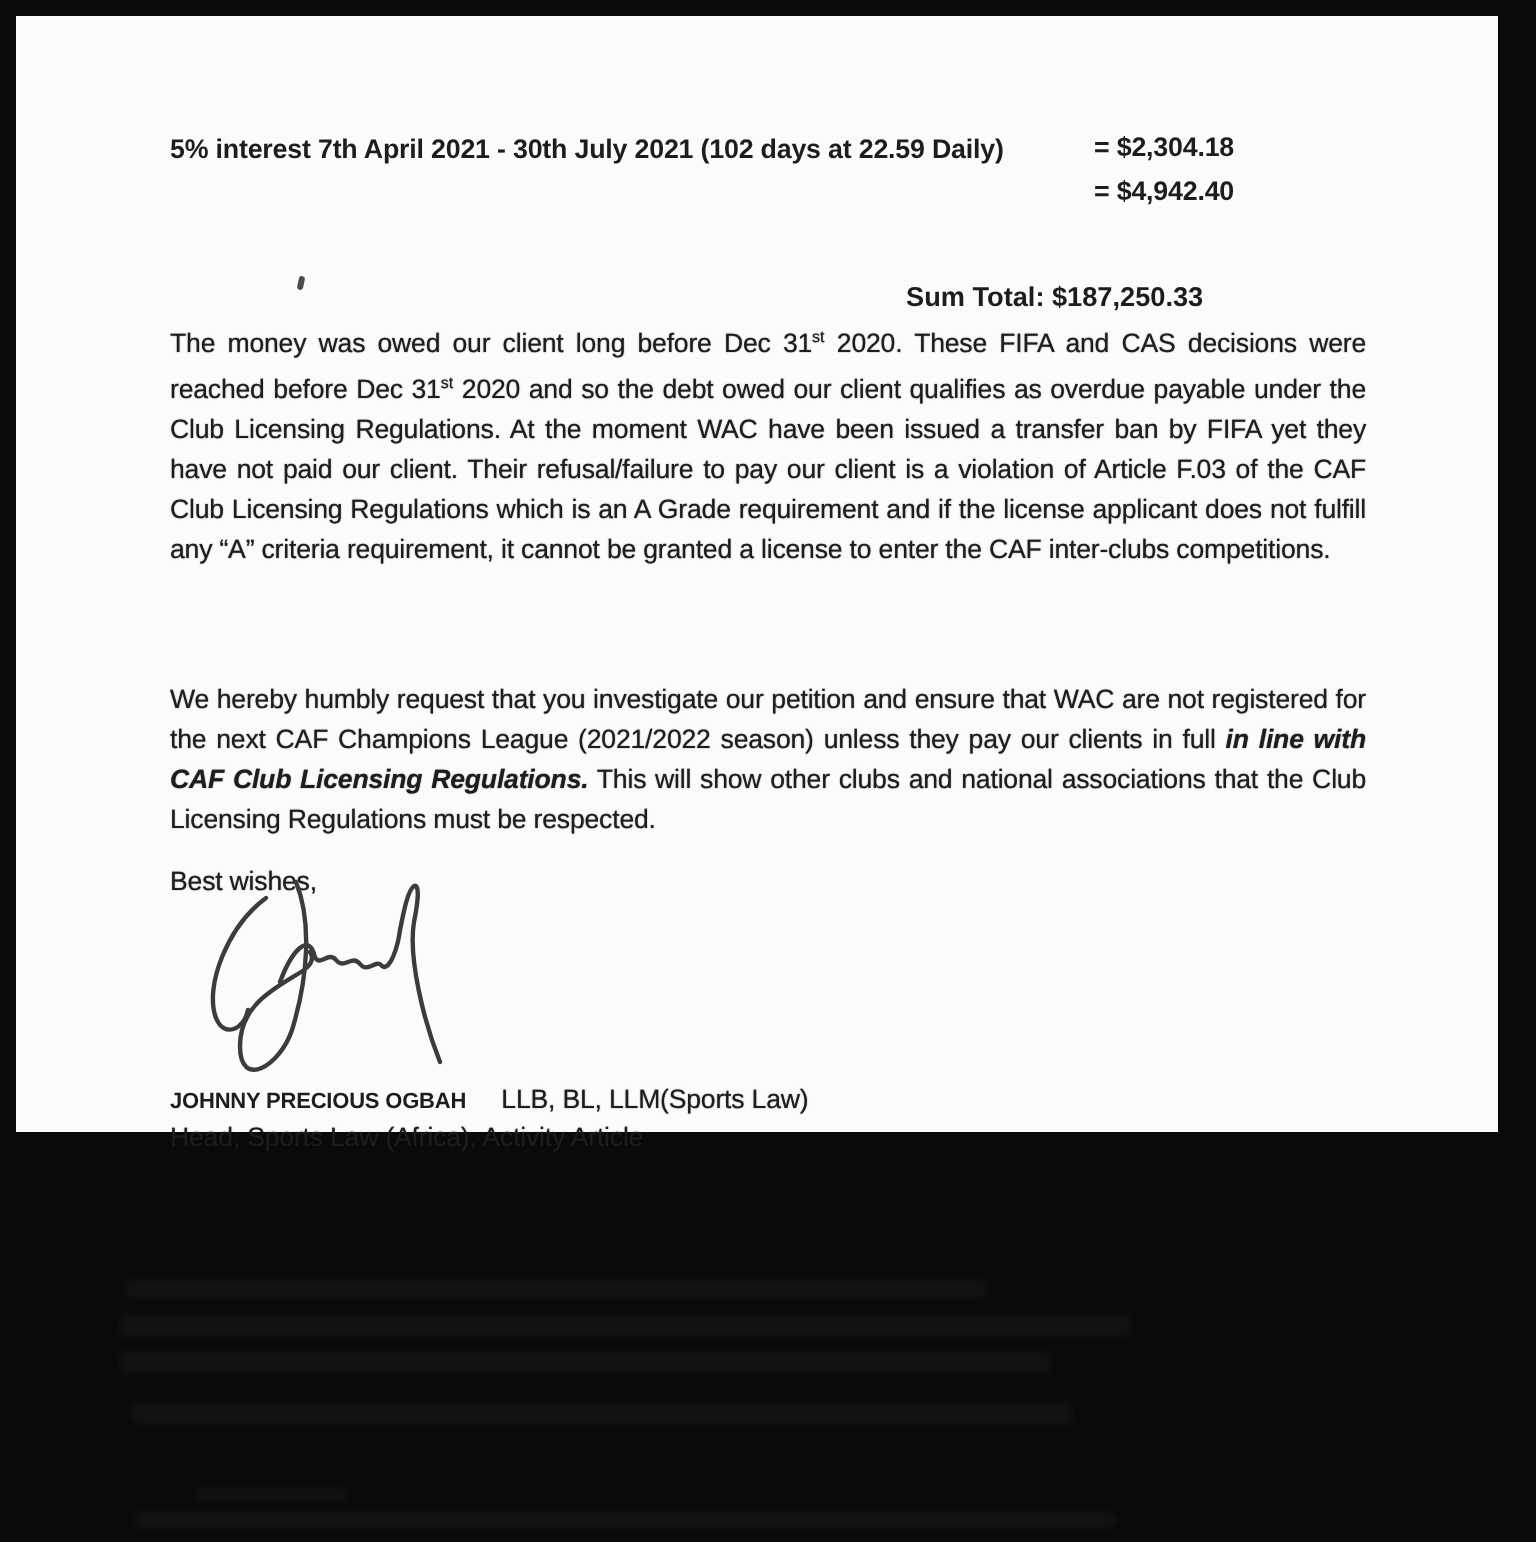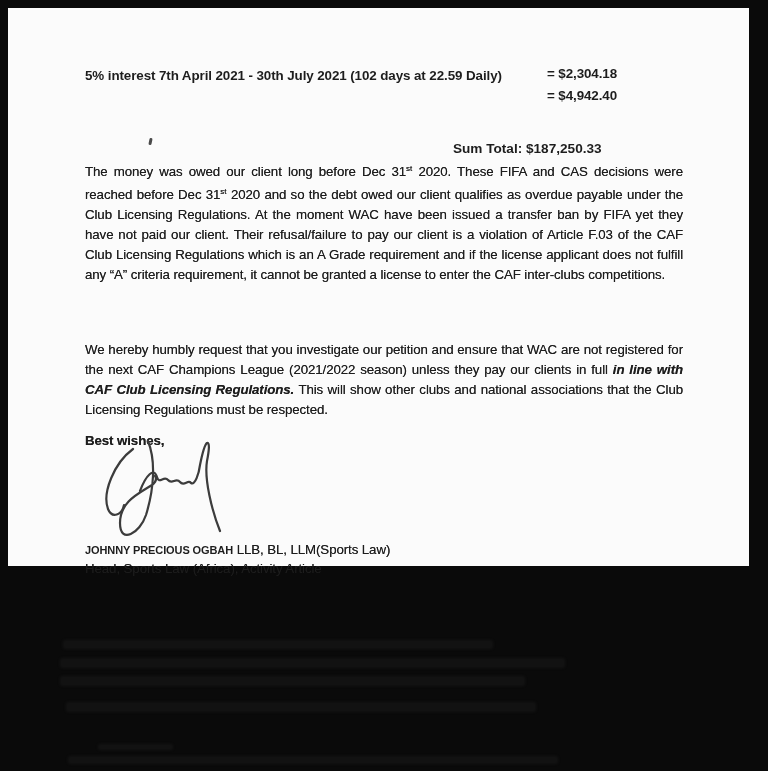--- a/index.html
+++ b/index.html
@@ -31,24 +31,24 @@
   }
   .para-1{top:151px;}
   .para-2{top:297px;margin-top:35px;}
   .sup{font-size:8px;vertical-align:5px;letter-spacing:0;}
   .bi{font-weight:700;font-style:italic;}
   .simple-line{
     left:77px;font-size:13.3px;white-space:nowrap;letter-spacing:-0.1px;
     text-shadow:0 0 0.6px rgba(20,20,20,0.75);
   }
   .thanks-line{top:386px;}
-  .signoff-line{top:425px;font-weight:bold;}
+  .signoff-line{top:425px;}
   .name-line{top:534px;}
   .name-bold{font-weight:700;font-size:11px;text-shadow:none;}
-  .creds{}
+  .creds{margin-left:14px;}
   .role-line{top:553px;}
   
   .sig-box{left:88px;top:427px;width:152px;height:114px;}
   .sig-box svg{width:100%;height:100%;}
   .sig-box path{fill:none;stroke:#3c3c3c;stroke-width:2.2;stroke-linecap:round;stroke-linejoin:round;}
   
   .ghost{position:absolute;background:rgba(95,95,95,0.11);filter:blur(1.6px);border-radius:2px;}
   .g1{left:55px;top:632px;width:430px;height:9px;}
   .g2{left:52px;top:650px;width:505px;height:10px;}
   .g3{left:52px;top:668px;width:465px;height:10px;}

